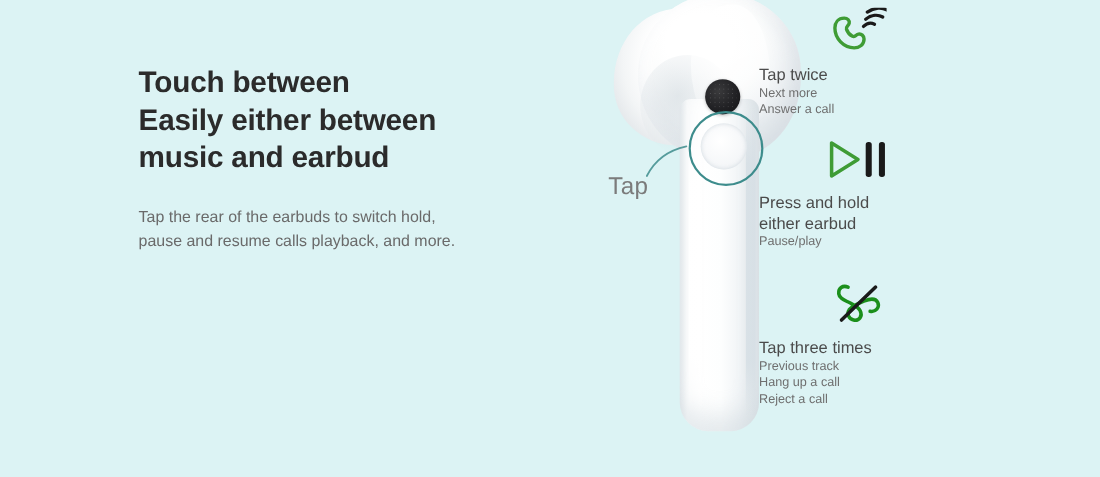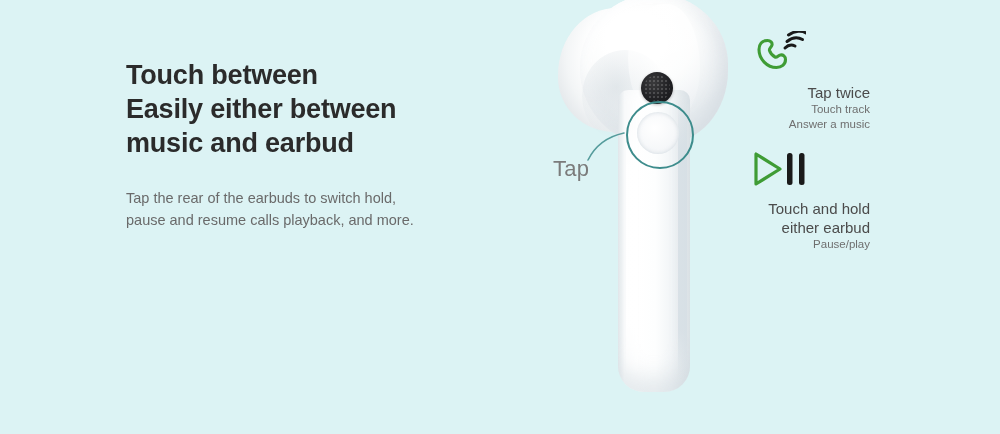--- a/index.html
+++ b/index.html
@@ -87,21 +87,21 @@
     position:absolute;left:86px;top:107px;width:64px;height:64px;border-radius:50%;
     border:2.2px solid #3d8c8c;
   }
   .tap-leader{position:absolute;left:0;top:0;width:230px;height:420px;pointer-events:none;}
   .tap-label{
     position:absolute;left:13px;top:162px;
     font-size:22px;color:#7b7b7b;letter-spacing:.3px;
   }
 
   
-  .controls{position:absolute;left:690px;top:28px;width:180px;text-align:right;}
+  .controls{position:absolute;left:690px;top:4px;width:180px;text-align:left;}
   .ctl{margin-bottom:6px;}
   .ctl-icon{height:50px;display:flex;align-items:center;justify-content:center;}
   .ctl-title{font-size:15px;color:#4b4b4b;line-height:19px;margin-top:5px;}
   .ctl-sub{font-size:11.5px;color:#6f6f6f;line-height:15px;}
   .ctl-sub div{white-space:nowrap;}
   .sp1{margin-top:12px;}
   .sp2{margin-top:24px;}
 </style>
 </head>
 <body>
@@ -144,37 +144,51 @@
       <div class="ctl-icon">
         <svg width="52" height="44" viewBox="0 0 52 44">
           <path d="M13.5 9.5 C8 9.5 5 13.5 5 18.5 C5 28 13 36.5 22.5 36.5 C27.5 36.5 31.5 33.5 31.5 28.5 C31.5 25.5 29 23.5 26.5 24 C24 24.5 23 27 21 26 C18 24.5 16.5 22.5 15.5 19.5 C14.8 17.2 17.5 16.5 18 14 C18.5 11.5 16.5 9.5 13.5 9.5 Z" fill="none" stroke="#3f9c35" stroke-width="3.1" stroke-linejoin="round" stroke-linecap="round"></path>
           <path d="M31 17 C34 14 38 13.5 41 15" fill="none" stroke="#1a1a1a" stroke-width="3" stroke-linecap="round"></path>
           <path d="M33 10.5 C38 6.5 44 6 48.5 8.5" fill="none" stroke="#1a1a1a" stroke-width="3" stroke-linecap="round"></path>
           <path d="M34.5 4 C41 -0.5 48 -0.5 52 2" fill="none" stroke="#1a1a1a" stroke-width="3" stroke-linecap="round"></path>
         </svg>
       </div>
       <div class="ctl-title">Tap twice</div>
       <div class="ctl-sub">
-        <div>Touch track</div>
-        <div>Answer a music</div>
+        <div>Next more</div>
+        <div>Answer a call</div>
       </div>
     </div>
 
     <div class="ctl sp1">
       <div class="ctl-icon">
         <svg width="60" height="38" viewBox="0 0 60 38">
           <path d="M6 4 L6 34 L30 19 Z" fill="none" stroke="#3f9c35" stroke-width="3.2" stroke-linejoin="round"></path>
           <rect x="37" y="3" width="5.5" height="32" rx="2.5" fill="#1a1a1a"></rect>
           <rect x="49" y="3" width="5.5" height="32" rx="2.5" fill="#1a1a1a"></rect>
         </svg>
       </div>
       <div class="ctl-title">
-        <div>Touch and hold</div>
+        <div>Press and hold</div>
         <div>either earbud</div>
       </div>
       <div class="ctl-sub">
         <div>Pause/play</div>
       </div>
     </div>
 
+    <div class="ctl sp2">
+      <div class="ctl-icon">
+        <svg width="52" height="44" viewBox="0 0 52 44">
+          <path d="M17 6 C12 4 8 7 8.5 12 C9 16.5 14 18 18 20 C22 22 26 23.5 28 27.5 C30.5 32.5 27 37 22 36 C17.5 35 15.5 30 18 26.5 C21 22.5 27 20.5 32 18.5 C37 16.5 42 16 44 20 C46 24.5 42 29 37 28" fill="none" stroke="#1b8f1b" stroke-width="3.2" stroke-linecap="round" stroke-linejoin="round"></path>
+          <line x1="42" y1="6" x2="11" y2="36" stroke="#1a1a1a" stroke-width="3.2" stroke-linecap="round"></line>
+        </svg>
+      </div>
+      <div class="ctl-title">Tap three times</div>
+      <div class="ctl-sub">
+        <div>Previous track</div>
+        <div>Hang up a call</div>
+        <div>Reject a call</div>
+      </div>
+    </div>
 
   </div>
 </div>
 
 </body></html>

